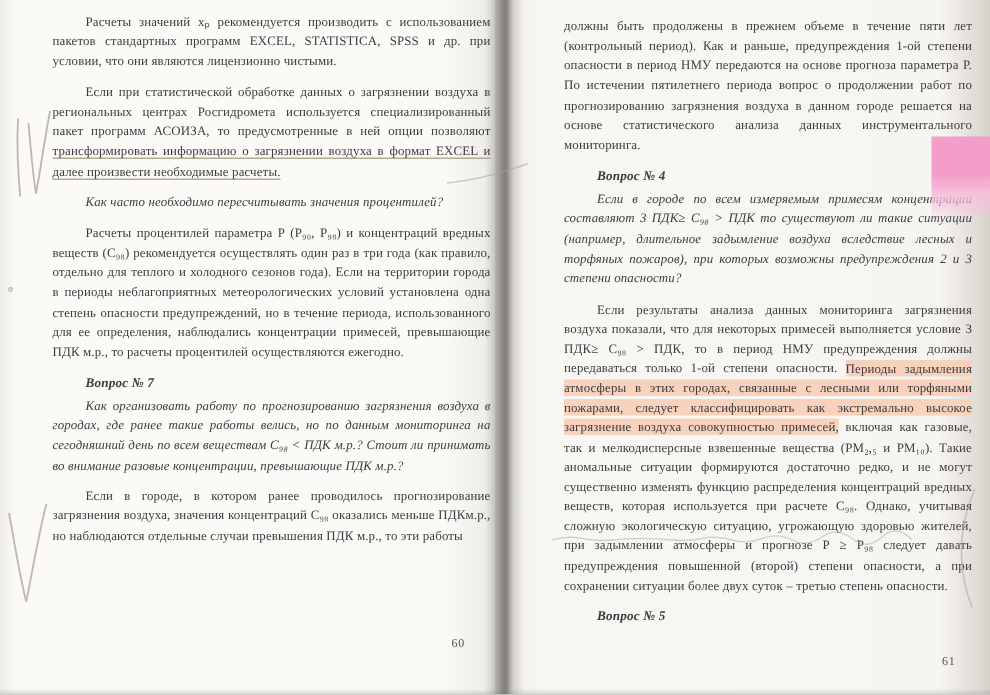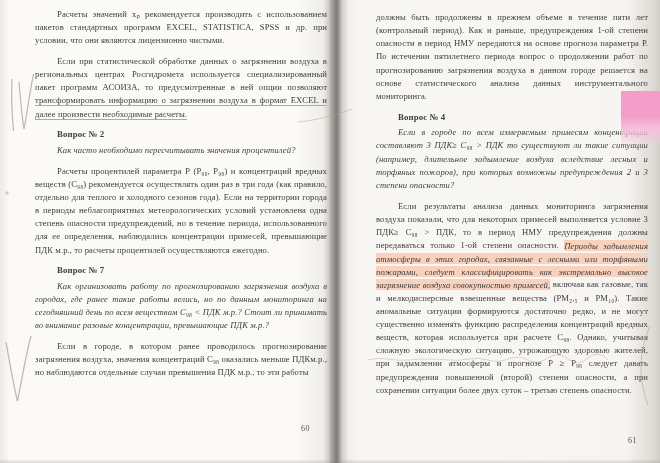--- a/index.html
+++ b/index.html
@@ -22,27 +22,26 @@
     background:linear-gradient(90deg,rgba(120,118,112,0) 0%,rgba(140,137,131,0.35) 28%,rgba(88,86,81,0.62) 46%,rgba(75,73,68,0.65) 55%,rgba(140,137,131,0.3) 74%,rgba(140,137,131,0) 100%);
   }
   .text-block {
     position:absolute; text-align:justify; color:#3c3b40;
     font-size:8.6px; line-height:13.15px; letter-spacing:0.1px;
   }
   .text-left  { left:35px;  top:8px;  width:292px; }
   .text-right { left:376px; top:11px; width:272px; }
   .text-block p { margin:0 0 7.5px; text-indent:22px; }
   .text-block p.cont { text-indent:0; }
-  .q-head { font-weight:bold; font-size:8.8px; margin:3px 0 2.5px !important; }
+  .q-head { font-weight:bold; font-size:8.8px; margin:3px 0 2.5px !important;font-style:italic; }
   .q-text { font-style:italic; }
   .hl {
     background:var(--hl-color,#f8d3bd);
     box-decoration-break:clone; -webkit-box-decoration-break:clone;
     padding:0.5px 0;
-    font-style:italic;
   }
   .pencil-underline { border-bottom:1px solid var(--pencil-soft,#b3a996); }
   .page-num { position:absolute; font-size:8px; color:#55534f; letter-spacing:0.5px; }
   .pn-left  { left:301px; top:424px; }
   .pn-right { left:628px; top:436px; }
   .sticky {
     position:absolute; left:621px; top:91px; width:39px; height:54px;
     background:linear-gradient(180deg,var(--sticky-color,#f29ec9) 0%,var(--sticky-color,#f29ec9) 46%,#f6c0da 70%,rgba(246,192,218,0.15) 100%);
   }
   .marks { position:absolute; left:0; top:0; width:660px; height:463px; pointer-events:none; }
@@ -55,33 +54,33 @@
 
 <div class="scan">
 
   <div class="page page-left"></div>
   <div class="page page-right"></div>
   <div class="gutter"></div>
 
   <div class="text-block text-left">
     <p>Расчеты значений хₚ рекомендуется производить с использованием пакетов стандартных программ EXCEL, STATISTICA, SPSS и др. при условии, что они являются лицензионно чистыми.</p>
     <p><span>Если при статистической обработке данных о загрязнении воздуха в региональных центрах Росгидромета используется специализированный пакет программ АСОИЗА, то предусмотренные в ней опции позволяют </span><span class="pencil-underline">трансформировать информацию о загрязнении воздуха в формат EXCEL и далее произвести необходимые расчеты.</span></p>
-    <p class="q-head">Вопрос № 2</p>
     <p class="q-text">Как часто необходимо пересчитывать значения процентилей?</p>
     <p>Расчеты процентилей параметра Р (Р₉₀, Р₉₈) и концентраций вредных веществ (С₉₈) рекомендуется осуществлять один раз в три года (как правило, отдельно для теплого и холодного сезонов года). Если на территории города в периоды неблагоприятных метеорологических условий установлена одна степень опасности предупреждений, но в течение периода, использованного для ее определения, наблюдались концентрации примесей, превышающие ПДК м.р., то расчеты процентилей осуществляются ежегодно.</p>
     <p class="q-head">Вопрос № 7</p>
     <p class="q-text">Как организовать работу по прогнозированию загрязнения воздуха в городах, где ранее такие работы велись, но по данным мониторинга на сегодняшний день по всем веществам С₉₈ &lt; ПДК м.р.? Стоит ли принимать во внимание разовые концентрации, превышающие ПДК м.р.?</p>
     <p>Если в городе, в котором ранее проводилось прогнозирование загрязнения воздуха, значения концентраций С₉₈ оказались меньше ПДКм.р., но наблюдаются отдельные случаи превышения ПДК м.р., то эти работы</p>
   </div>
 
   <div class="text-block text-right">
     <p class="cont">должны быть продолжены в прежнем объеме в течение пяти лет (контрольный период). Как и раньше, предупреждения 1-ой степени опасности в период НМУ передаются на основе прогноза параметра Р. По истечении пятилетнего периода вопрос о продолжении работ по прогнозированию загрязнения воздуха в данном городе решается на основе статистического анализа данных инструментального мониторинга.</p>
     <p class="q-head">Вопрос № 4</p>
     <p class="q-text">Если в городе по всем измеряемым примесям концентрации составляют 3 ПДК≥ С₉₈ &gt; ПДК то существуют ли такие ситуации (например, длительное задымление воздуха вследствие лесных и торфяных пожаров), при которых возможны предупреждения 2 и 3 степени опасности?</p>
     <p><span>Если результаты анализа данных мониторинга загрязнения воздуха показали, что для некоторых примесей выполняется условие 3 ПДК≥ С₉₈ &gt; ПДК, то в период НМУ предупреждения должны передаваться только 1-ой степени опасности. </span><span class="hl">Периоды задымления атмосферы в этих городах, связанные с лесными или торфяными пожарами, следует классифицировать как экстремально высокое загрязнение воздуха совокупностью примесей,</span><span> включая как газовые, так и мелкодисперсные взвешенные вещества (РМ₂,₅ и РМ₁₀). Такие аномальные ситуации формируются достаточно редко, и не могут существенно изменять функцию распределения концентраций вредных веществ, которая используется при расчете С₉₈. Однако, учитывая сложную экологическую ситуацию, угрожающую здоровью жителей, при задымлении атмосферы и прогнозе Р ≥ Р₉₈ следует давать предупреждения повышенной (второй) степени опасности, а при сохранении ситуации более двух суток – третью степень опасности.</span></p>
+    <p class="q-head">Вопрос № 5</p>
   </div>
 
   <div class="page-num pn-left">60</div>
   <div class="page-num pn-right">61</div>
 
   <div class="sticky"></div>
 
   <svg class="marks" viewBox="0 0 660 463" xmlns="http://www.w3.org/2000/svg">
     <path d="M12,79 C11.2,95 11.8,113 13.5,131" stroke-width="1.2" opacity="0.75"></path>
     <path d="M19,82 C20.5,100 22,117 24,129 C26.5,117 30,90 33.5,74" stroke-width="1.2" opacity="0.75"></path>

